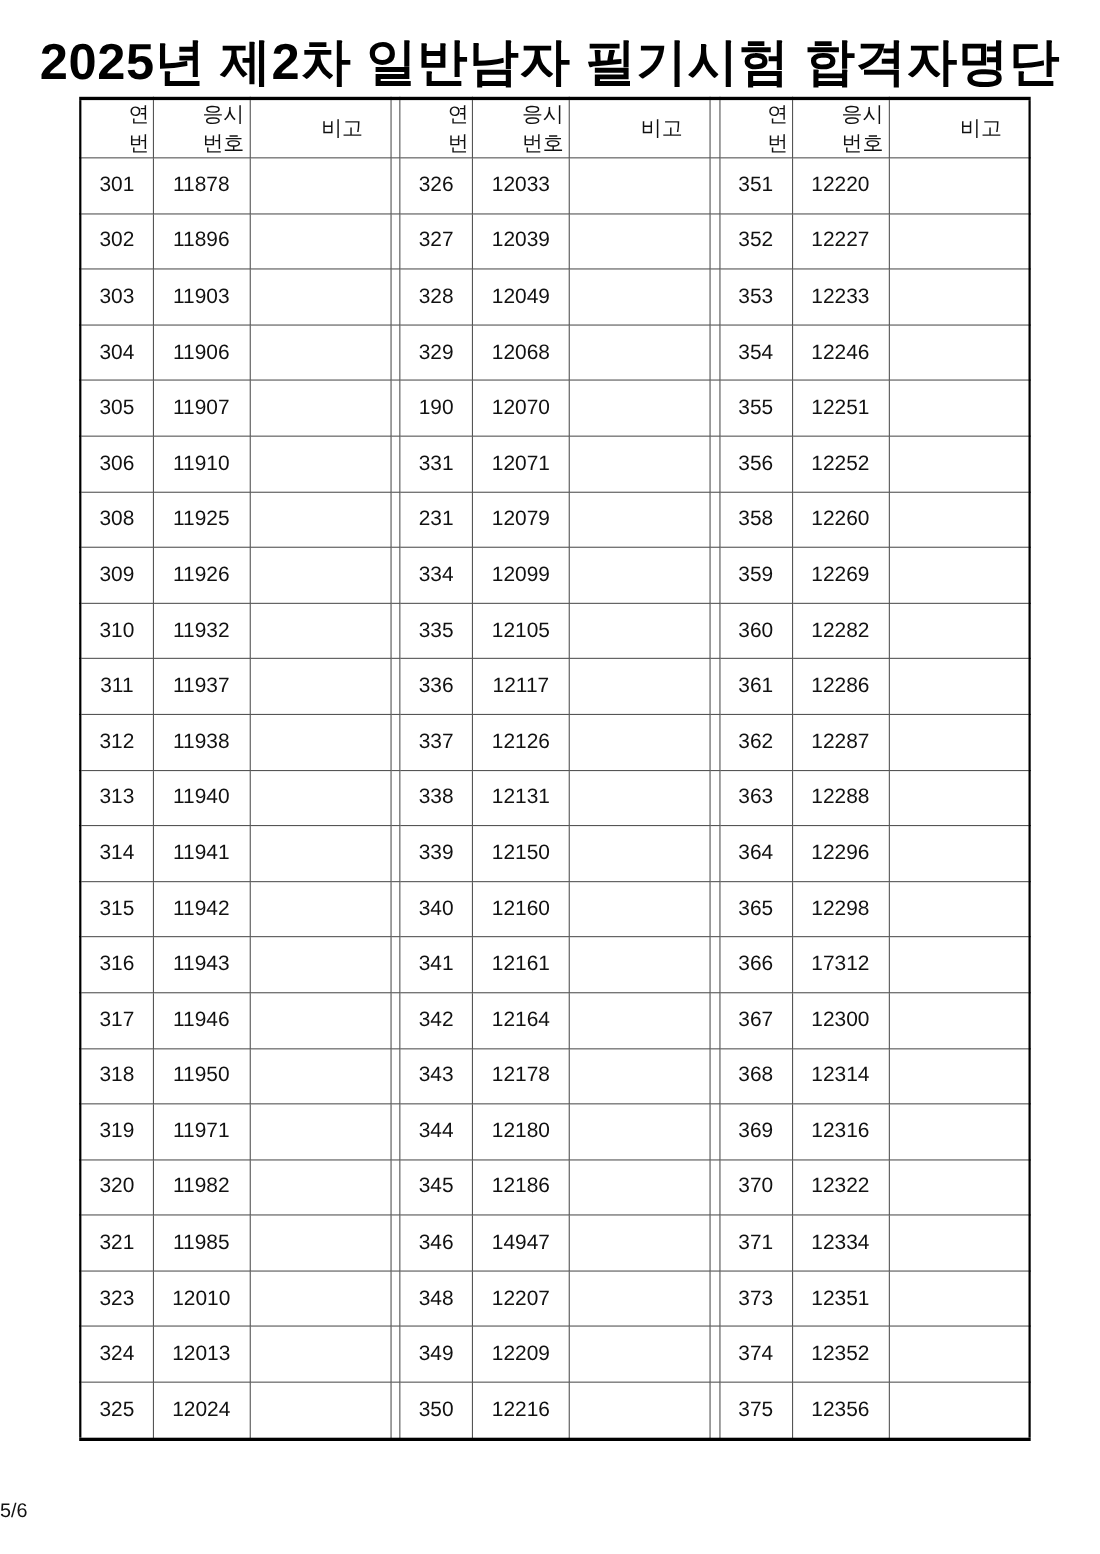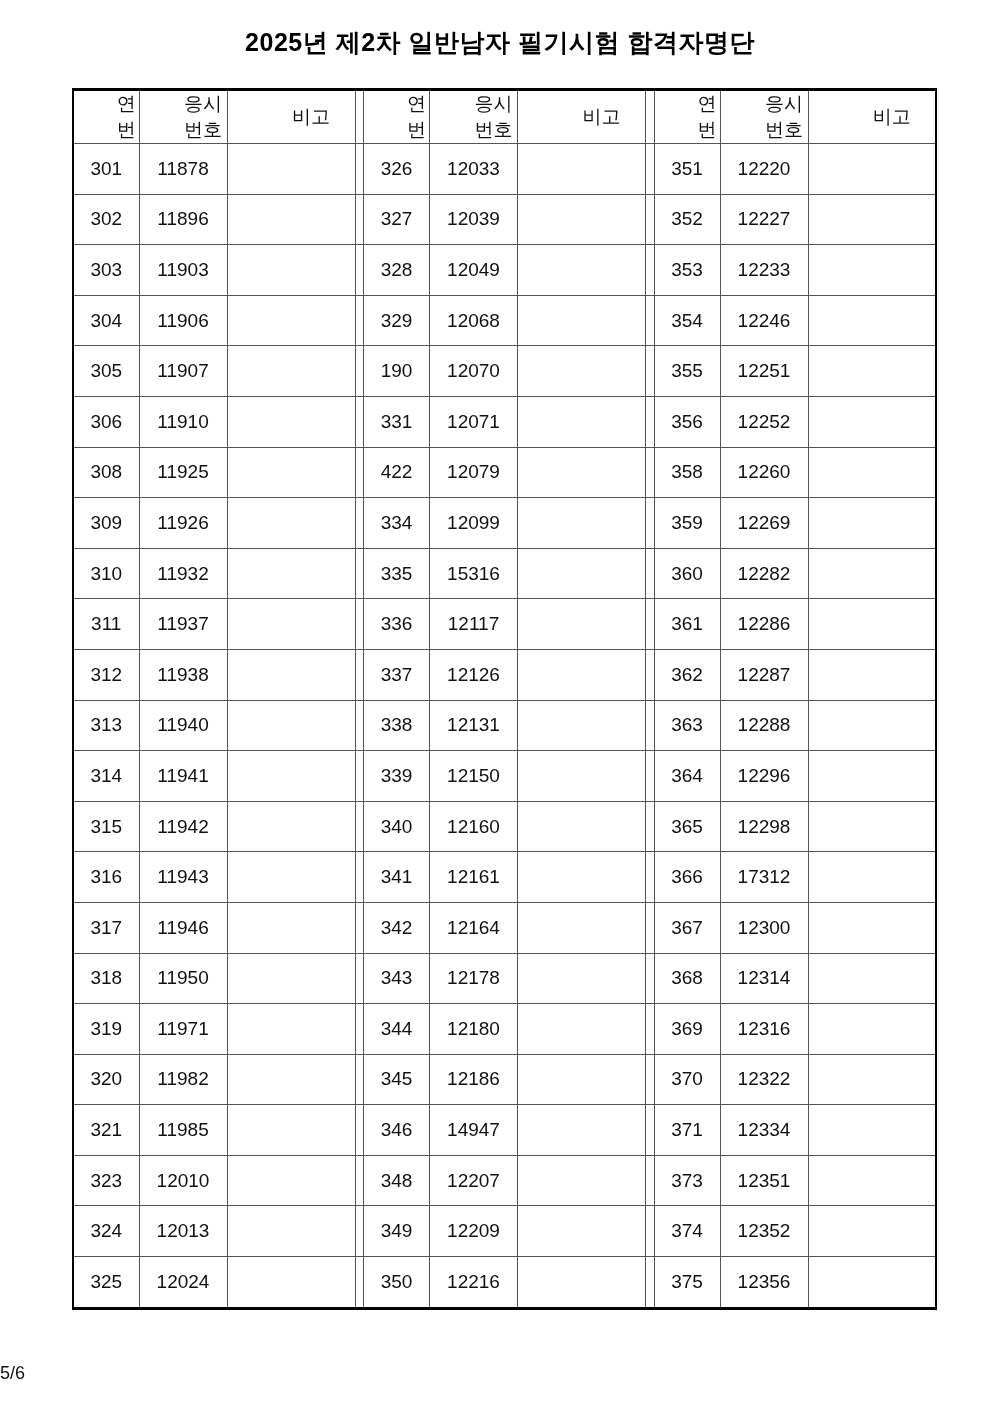--- a/index.html
+++ b/index.html
@@ -20,21 +20,21 @@
     height: 1413px;
     box-sizing: border-box;
     position: relative;
   }
   .doc-title {
     position: absolute;
     top: 26px;
     left: 0;
     width: 1000px;
     text-align: center;
-    font-size: 25px;
+    font-size: 46px;
     font-weight: bold;
     letter-spacing: 0.5px;
     white-space: nowrap;
     font-family: "Liberation Sans", "DejaVu Sans", sans-serif;
   }
   .table-wrap {
     position: absolute;
     top: 88px;
     left: 72px;
     width: 853px;
@@ -220,21 +220,21 @@
             <td class="gap"></td>
             <td>356</td>
             <td>12252</td>
             <td></td>
           </tr>
           <tr>
             <td>308</td>
             <td>11925</td>
             <td></td>
             <td class="gap"></td>
-            <td>422</td>
+            <td>231</td>
             <td>12079</td>
             <td></td>
             <td class="gap"></td>
             <td>358</td>
             <td>12260</td>
             <td></td>
           </tr>
           <tr>
             <td>309</td>
             <td>11926</td>
@@ -247,21 +247,21 @@
             <td>359</td>
             <td>12269</td>
             <td></td>
           </tr>
           <tr>
             <td>310</td>
             <td>11932</td>
             <td></td>
             <td class="gap"></td>
             <td>335</td>
-            <td>15316</td>
+            <td>12105</td>
             <td></td>
             <td class="gap"></td>
             <td>360</td>
             <td>12282</td>
             <td></td>
           </tr>
           <tr>
             <td>311</td>
             <td>11937</td>
             <td></td>

